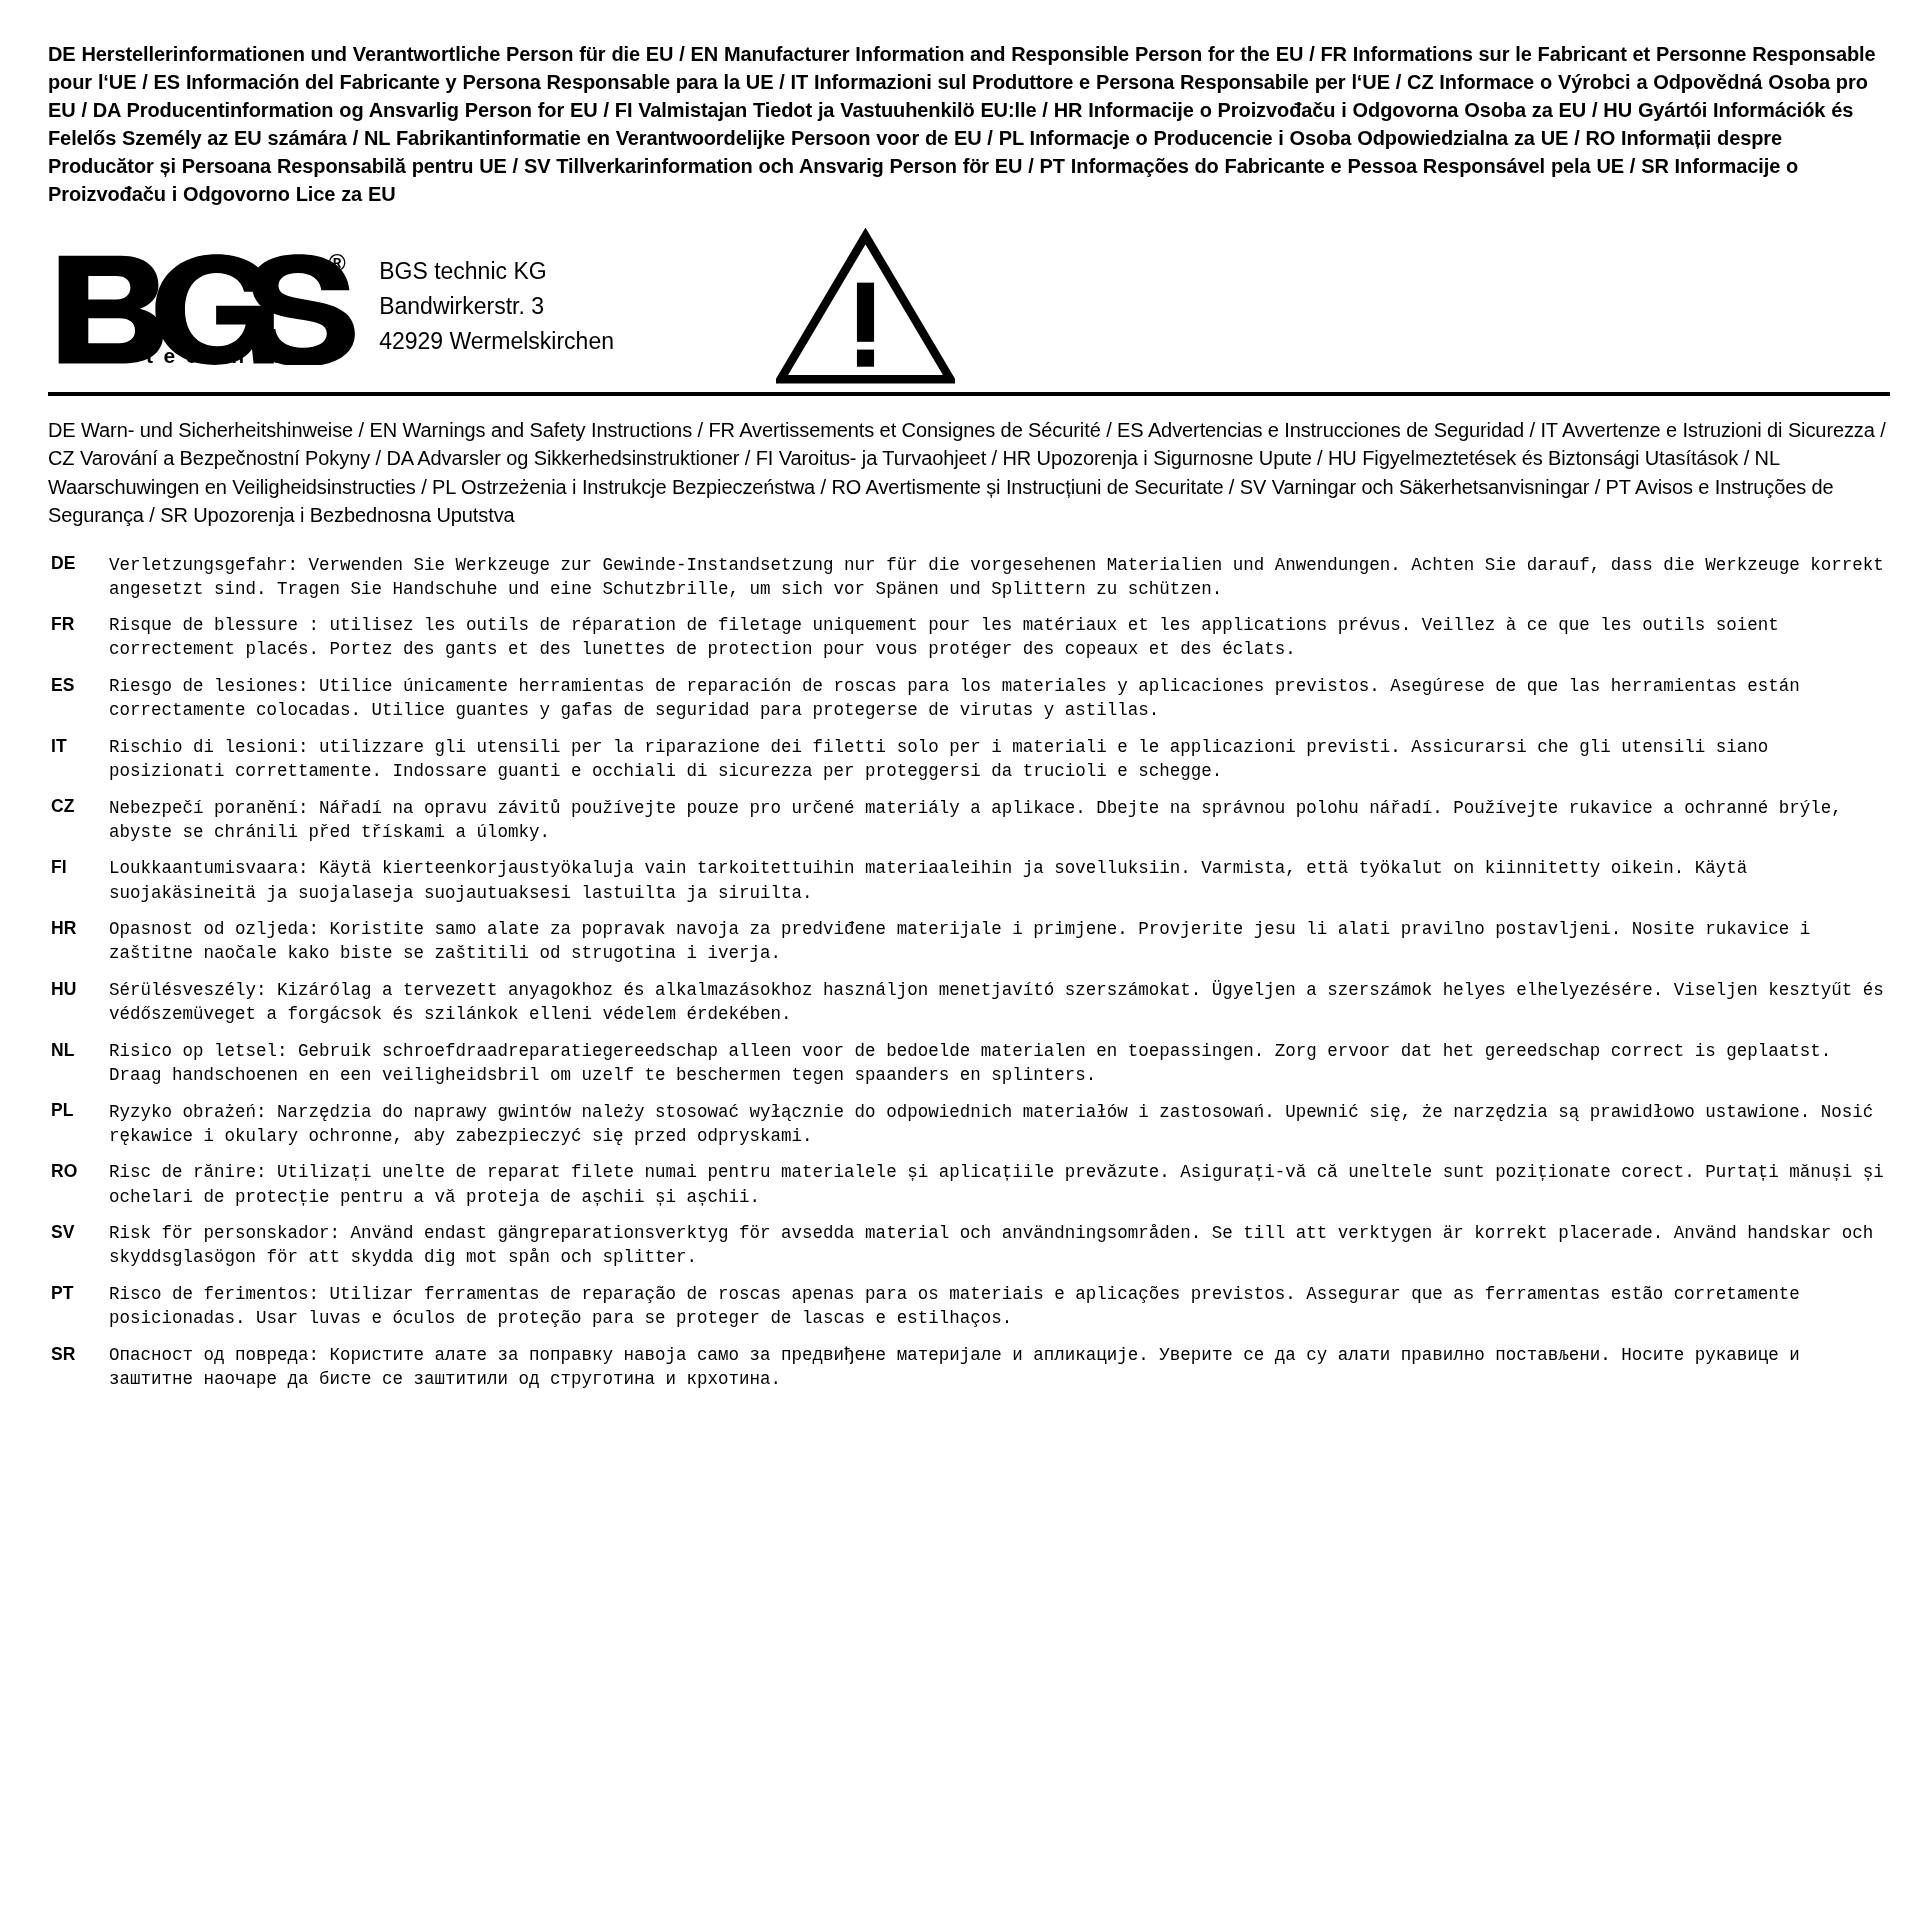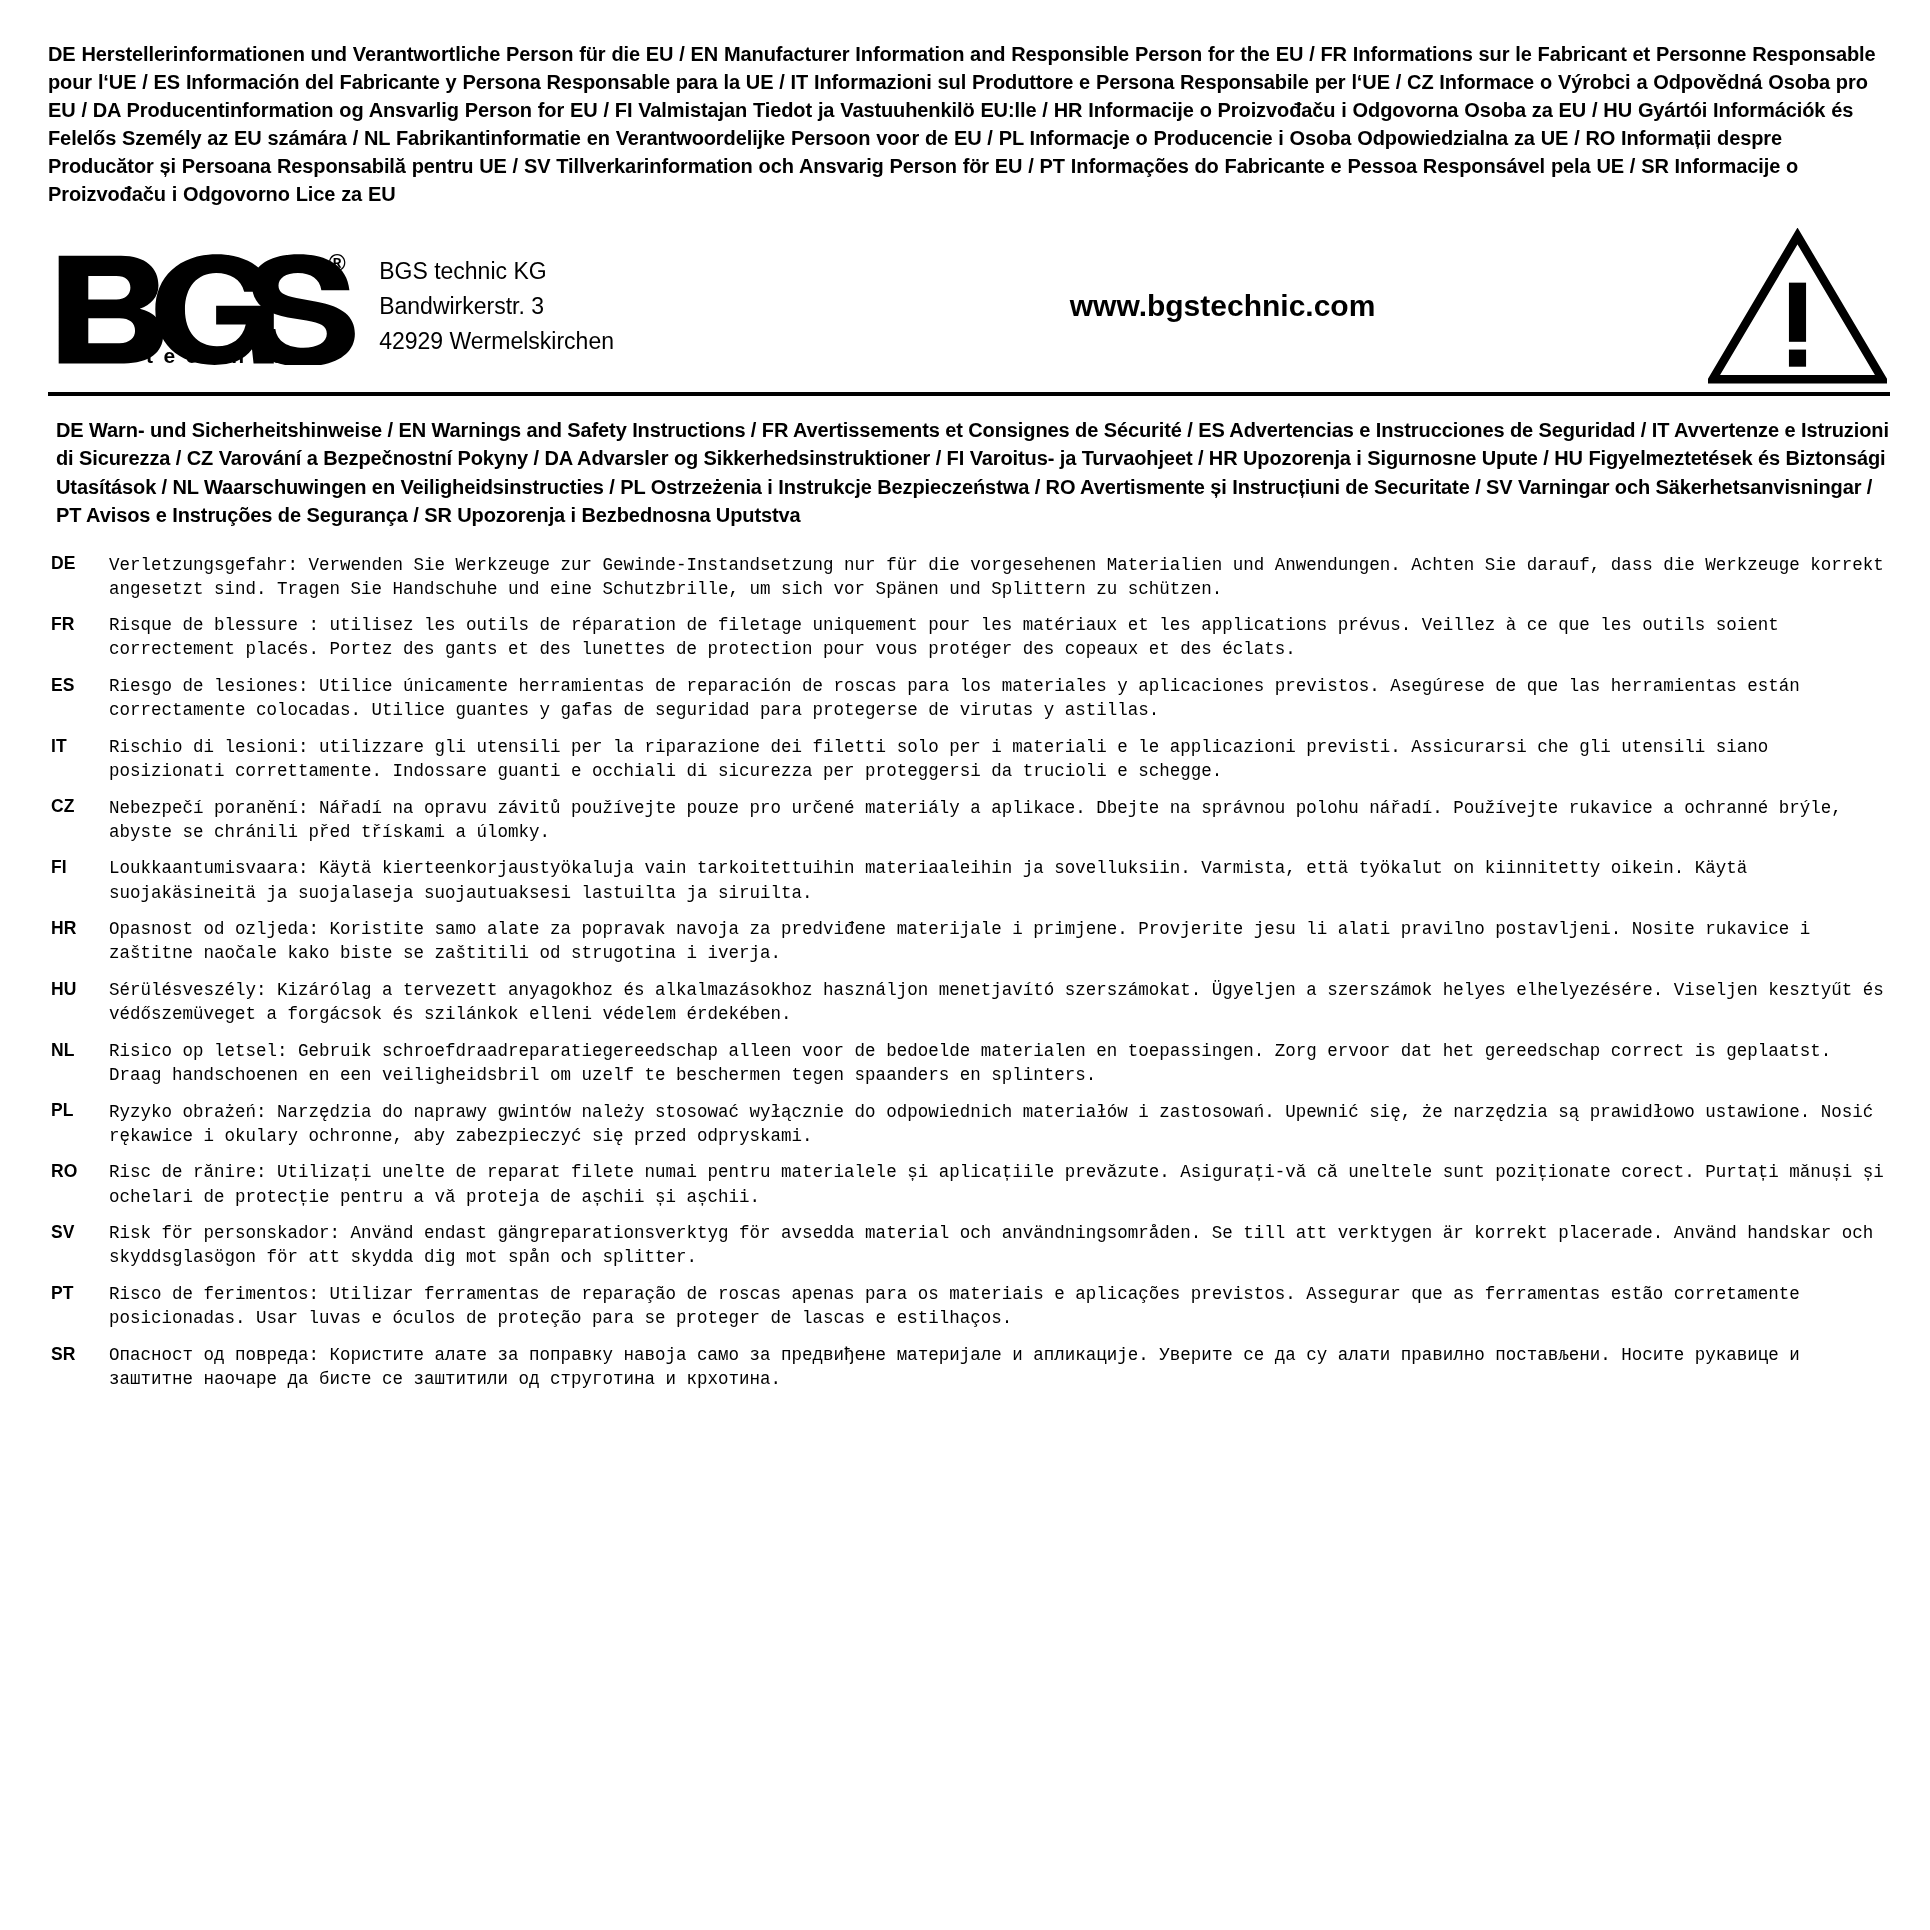--- a/index.html
+++ b/index.html
@@ -73,23 +73,23 @@
     flex: 0 0 187px;
     display: flex;
     justify-content: flex-end;
     align-items: center;
     padding-right: 3.1px;
   }
 
   
   .sub-heading {
     font-size: 20px;
-    font-weight: bold;
+    font-weight: normal;
     line-height: 1.42;
-    margin: 20px 0 23px 8px;
+    margin: 20px 0 23px 0;
     letter-spacing: -0.1px;
   }
 
   
   .rows { margin-top: 5px; }
   .row {
     display: flex;
     margin-bottom: 12.5px;
     page-break-inside: avoid;
   }
@@ -133,21 +133,20 @@
       </svg>
     </div>
 
     <div class="addr">
       <div>BGS technic KG</div>
       <div>Bandwirkerstr. 3</div>
       <div>42929 Wermelskirchen</div>
     </div>
 
 
-    <div class="website">www.bgstechnic.com</div>
 
     <div class="warn-tri">
       <svg width="179" height="156" viewBox="0 0 230 200">
         <polygon points="115,10 224,194 6,194" fill="none" stroke="#000" stroke-width="11" stroke-linejoin="miter"></polygon>
         <rect x="104" y="70" width="22" height="76" fill="#000"></rect>
         <rect x="104" y="156" width="22" height="22" fill="#000"></rect>
       </svg>
     </div>
   </div>
 

